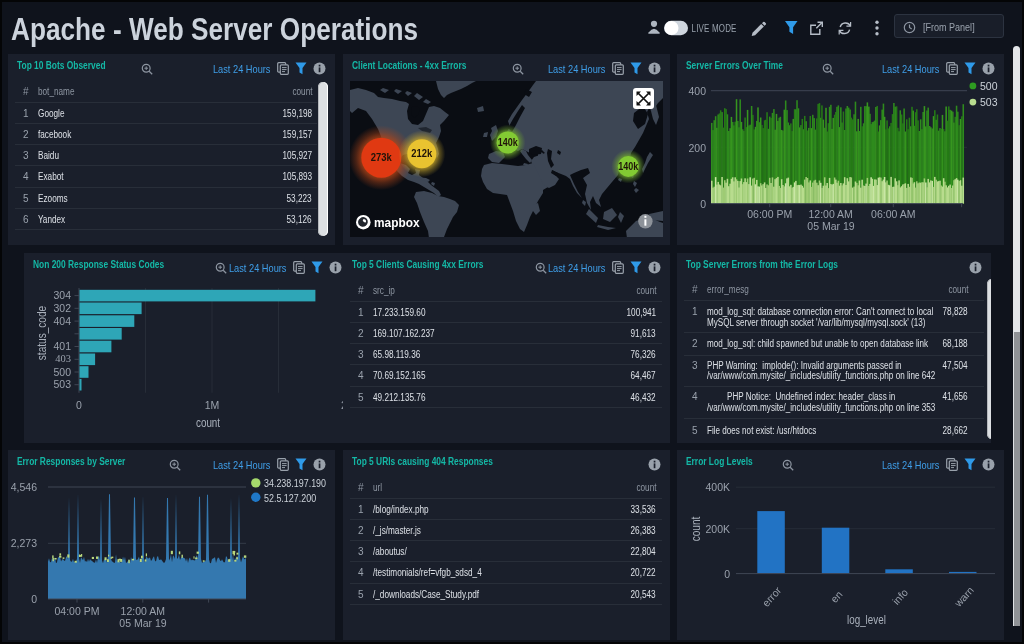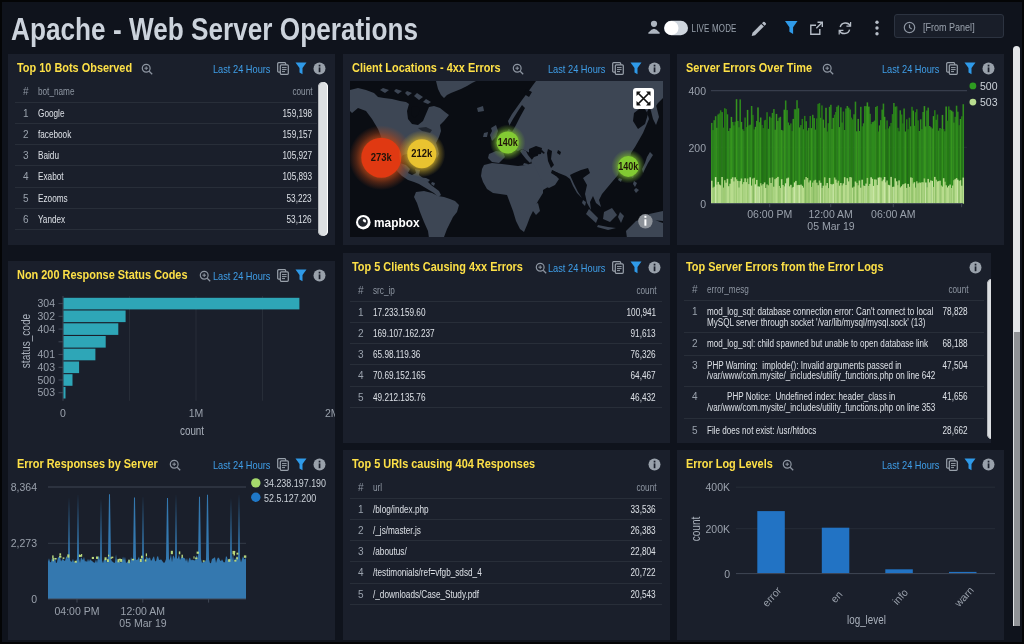--- a/index.html
+++ b/index.html
@@ -1,20 +1,20 @@
 <!DOCTYPE html>
 <html><head>
 <meta charset="utf-8">
 <style>
 * { margin:0; padding:0; box-sizing:border-box; }
 html,body { width:1024px; height:644px; overflow:hidden; }
 body { background:#0f131c; font-family:"Liberation Sans", sans-serif; position:relative; }
 .frame { position:absolute; left:0; top:0; width:1024px; height:644px; border:2px solid #040506; pointer-events:none; z-index:50; }
 .panel { position:absolute; background:#1a1f2b; overflow:hidden; }
-.ptitle { position:absolute; left:9px; top:6px; font-size:13px; font-weight:bold; color:#fde047; white-space:nowrap; }
+.ptitle { position:absolute; left:9px; top:6px; font-size:10px; font-weight:bold; color:#14b8a6; white-space:nowrap; }
 .ptitle .tx { display:inline-block; transform:scaleX(0.84); transform-origin:left center; }
 .hctl { position:absolute; right:9px; top:8px; display:flex; align-items:center; gap:6px; }
 .last24 { color:#3f9ee8; font-size:11px; white-space:nowrap; margin-right:1px; display:inline-block; transform:scaleX(0.84); transform-origin:right center; }
 .abs { position:absolute; }
 .thead { color:#8d95a1; font-size:10px; }
 .sep { position:absolute; height:1px; background:#282e39; }
 .num { color:#9aa2ad; font-size:10px; }
 .nam { color:#dce0e6; font-size:10px; white-space:nowrap; }
 .cnt { color:#dce0e6; font-size:10px; text-align:right; }
 .sx { display:inline-block; transform:scaleX(0.82); transform-origin:left center; }
@@ -715,21 +715,21 @@
       <text x="303" y="51.9" font-size="10.5" fill="#ccd2d9">503</text>
     </svg>
     <div class="ylab" style="left:0; top:30.9px; width:29px;">400</div>
     <div class="ylab" style="left:0; top:87.5px; width:29px;">200</div>
     <div class="ylab" style="left:0; top:143.8px; width:29px;">0</div>
     <div class="xlab" style="left:61.7px; top:154.3px; width:62px;">06:00 PM</div>
     <div class="xlab" style="left:122.7px; top:154.3px; width:62px;">12:00 AM</div>
     <div class="xlab" style="left:185.3px; top:154.3px; width:62px;">06:00 AM</div>
     <div class="xlab" style="left:122px; top:166.2px; width:64px;">05 Mar 19</div>
   </div>
-<div class="panel" style="left:8px; top:253px; width:327px; height:190px;margin-top:8px;">
+<div class="panel" style="left:24px; top:253px; width:327px; height:190px;">
     <div class="ptitle"><span class="tx">Non 200 Response Status Codes</span></div>
     <svg class="abs" style="left:191px; top:9px;" width="13" height="13" viewBox="0 0 13 13">
       <circle cx="5.2" cy="5.2" r="3.9" fill="none" stroke="#8d95a1" stroke-width="1.2"></circle>
       <path d="M8.2 8.2 L11.2 11.2" stroke="#8d95a1" stroke-width="1.3"></path>
       <path d="M3.4 5.2 h3.6 M5.2 3.4 v3.6" stroke="#8d95a1" stroke-width="1"></path>
     </svg>
     <div class="hctl">
       <span class="last24">Last 24 Hours</span>
       <svg width="12" height="13" viewBox="0 0 12 13">
         <rect x="0.7" y="0.7" width="8" height="9.5" rx="1" fill="none" stroke="#99a1ab" stroke-width="1.2"></rect>
@@ -764,21 +764,21 @@
       <line x1="50.5" y1="80.8" x2="55" y2="80.8" stroke="#3f4654" stroke-width="1"></line>
       <line x1="50.5" y1="93.5" x2="55" y2="93.5" stroke="#3f4654" stroke-width="1"></line>
       <line x1="50.5" y1="106.3" x2="55" y2="106.3" stroke="#3f4654" stroke-width="1"></line>
       <line x1="50.5" y1="119.0" x2="55" y2="119.0" stroke="#3f4654" stroke-width="1"></line>
       <line x1="50.5" y1="131.7" x2="55" y2="131.7" stroke="#3f4654" stroke-width="1"></line>
     </svg>
     <div class="ylab" style="left:20px; top:36.3px; width:27px;">304</div>
     <div class="ylab" style="left:20px; top:49.0px; width:27px;">302</div>
     <div class="ylab" style="left:20px; top:61.8px; width:27px;">404</div>
     <div class="ylab" style="left:20px; top:87.2px; width:27px;">401</div>
-    <div class="ylab" style="left:20px; top:100.0px; width:27px;">403</div>
+    <div class="ylab" style="left:20px; top:100.0px; width:27px;font-family:Liberation Serif, serif;">403</div>
     <div class="ylab" style="left:20px; top:112.7px; width:27px;">500</div>
     <div class="ylab" style="left:20px; top:125.4px; width:27px;">503</div>
     <div class="ylab" style="left:48px; top:145.5px; width:14px; text-align:center;">0</div>
     <div class="ylab" style="left:176px; top:145.5px; width:24px; text-align:center;">1M</div>
     <div class="ylab" style="left:317px; top:145.5px; width:20px; text-align:left;">2M</div>
     <div class="abs atitle" style="left:172px; top:163px;"><span class="sx">count</span></div>
     <div class="abs atitle" style="left:11px; top:80px; transform:rotate(-90deg); transform-origin:left top; white-space:nowrap;"><span style="display:inline-block; transform:translateX(-50%) scaleX(0.84);">status_code</span></div>
   </div>
 <div class="panel" style="left:343px; top:253px; width:327px; height:190px;">
     <div class="ptitle"><span class="tx">Top 5 Clients Causing 4xx Errors</span></div>
@@ -936,21 +936,21 @@
       <rect x="109.5" y="109.1" width="2.0" height="3.2" fill="#b9d87e"></rect>
       <line x1="40" y1="149" x2="238" y2="149" stroke="#3f4654" stroke-width="1"></line>
       <line x1="69" y1="149" x2="69" y2="152.6" stroke="#3f4654" stroke-width="1"></line>
       <line x1="134.8" y1="149" x2="134.8" y2="152.6" stroke="#3f4654" stroke-width="1"></line>
       <line x1="200.6" y1="149" x2="200.6" y2="152.6" stroke="#3f4654" stroke-width="1"></line>
       <circle cx="247.8" cy="32.9" r="4.7" fill="#a5d96c"></circle>
       <circle cx="247.8" cy="47.3" r="4.7" fill="#1f78c8"></circle>
     </svg>
     <div class="abs" style="left:256px; top:27.2px; font-size:10.5px; color:#ccd2d9; white-space:nowrap;"><span class="sx" style="transform:scaleX(0.85);">34.238.197.190</span></div>
     <div class="abs" style="left:256px; top:41.6px; font-size:10.5px; color:#ccd2d9; white-space:nowrap;"><span class="sx" style="transform:scaleX(0.85);">52.5.127.200</span></div>
-    <div class="ylab" style="left:0px; top:31.2px; width:29px;">8,364</div>
+    <div class="ylab" style="left:0px; top:31.2px; width:29px;">4,546</div>
     <div class="ylab" style="left:0px; top:79px; width:29px;margin-top:8px;">2,273</div>
     <div class="ylab" style="left:0px; top:143.2px; width:29px;">0</div>
     <div class="xlab" style="left:38px; top:154.7px; width:62px;">04:00 PM</div>
     <div class="xlab" style="left:103.8px; top:154.7px; width:62px;">12:00 AM</div>
     <div class="xlab" style="left:103px; top:166.7px; width:64px;">05 Mar 19</div>
   </div>
 <div class="panel" style="left:343px; top:450px; width:327px; height:190px;">
     <div class="ptitle"><span class="tx">Top 5 URIs causing 404 Responses</span></div>
     <div class="hctl">
       <svg width="13" height="13" viewBox="0 0 13 13">

